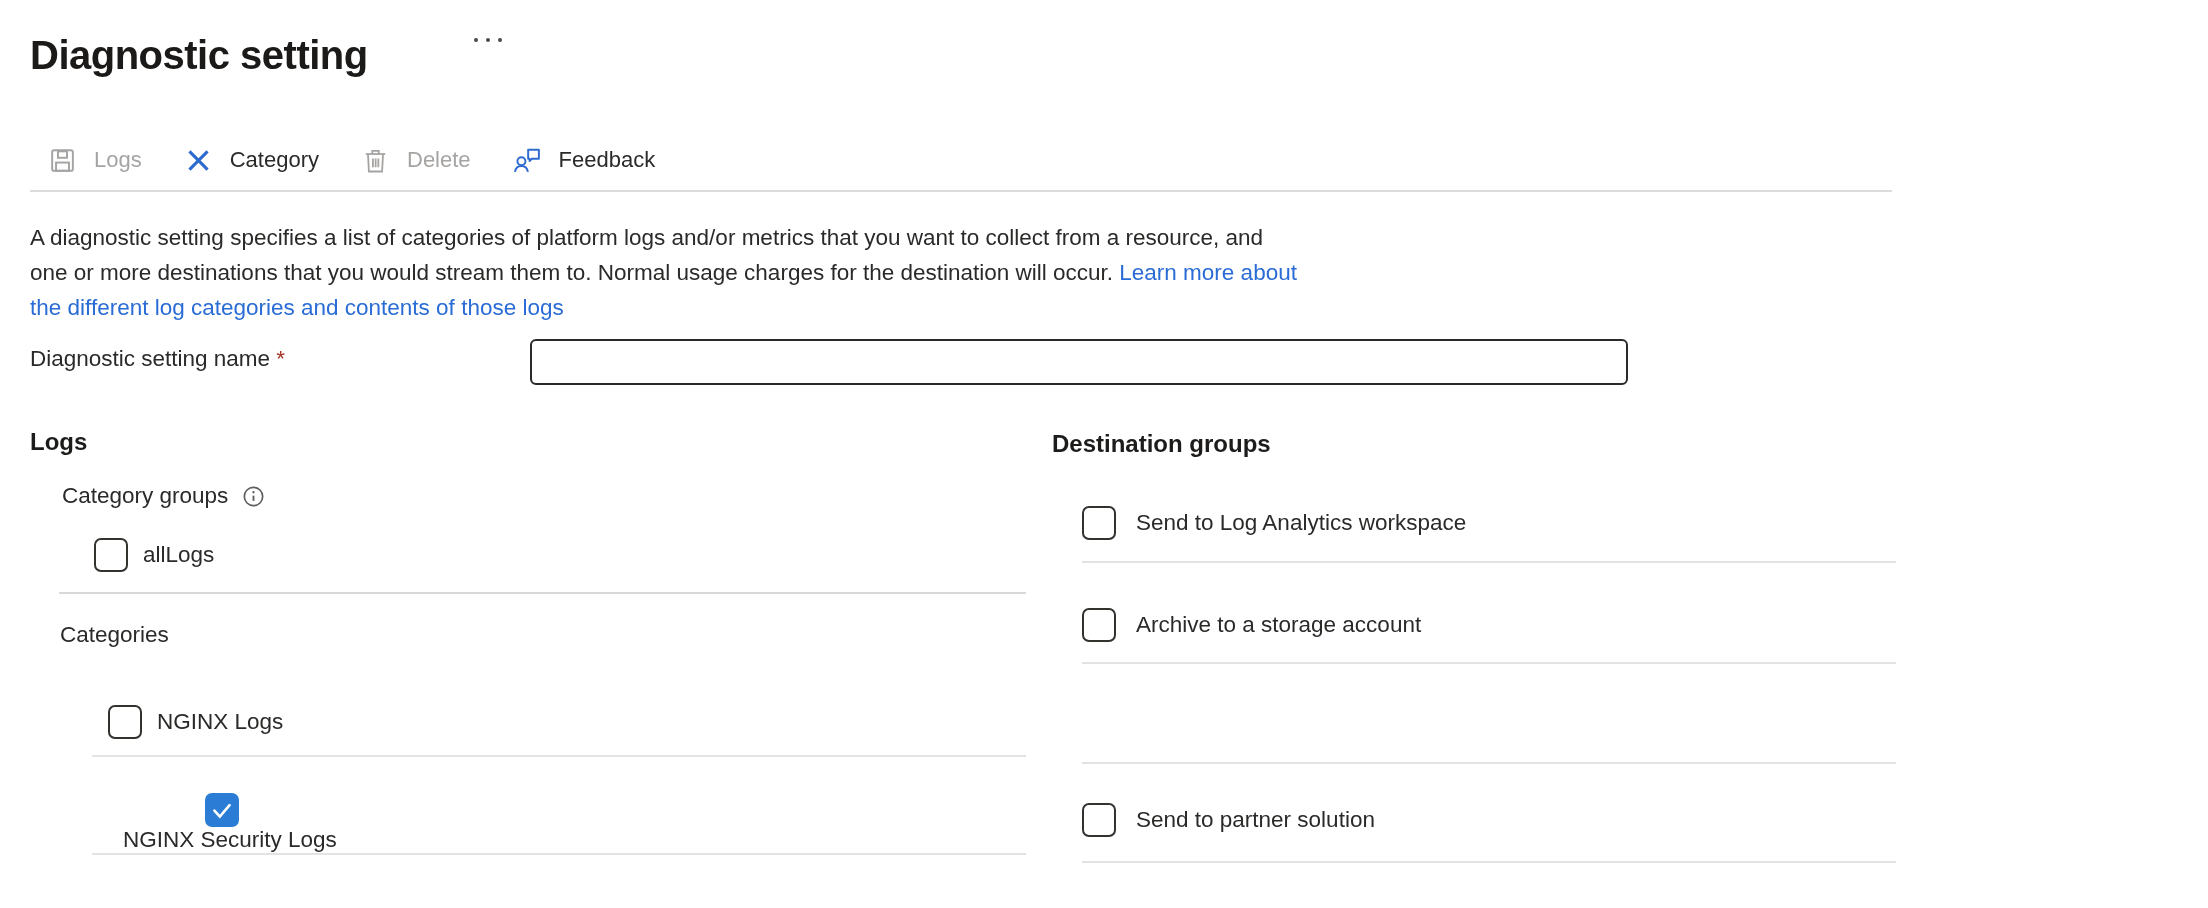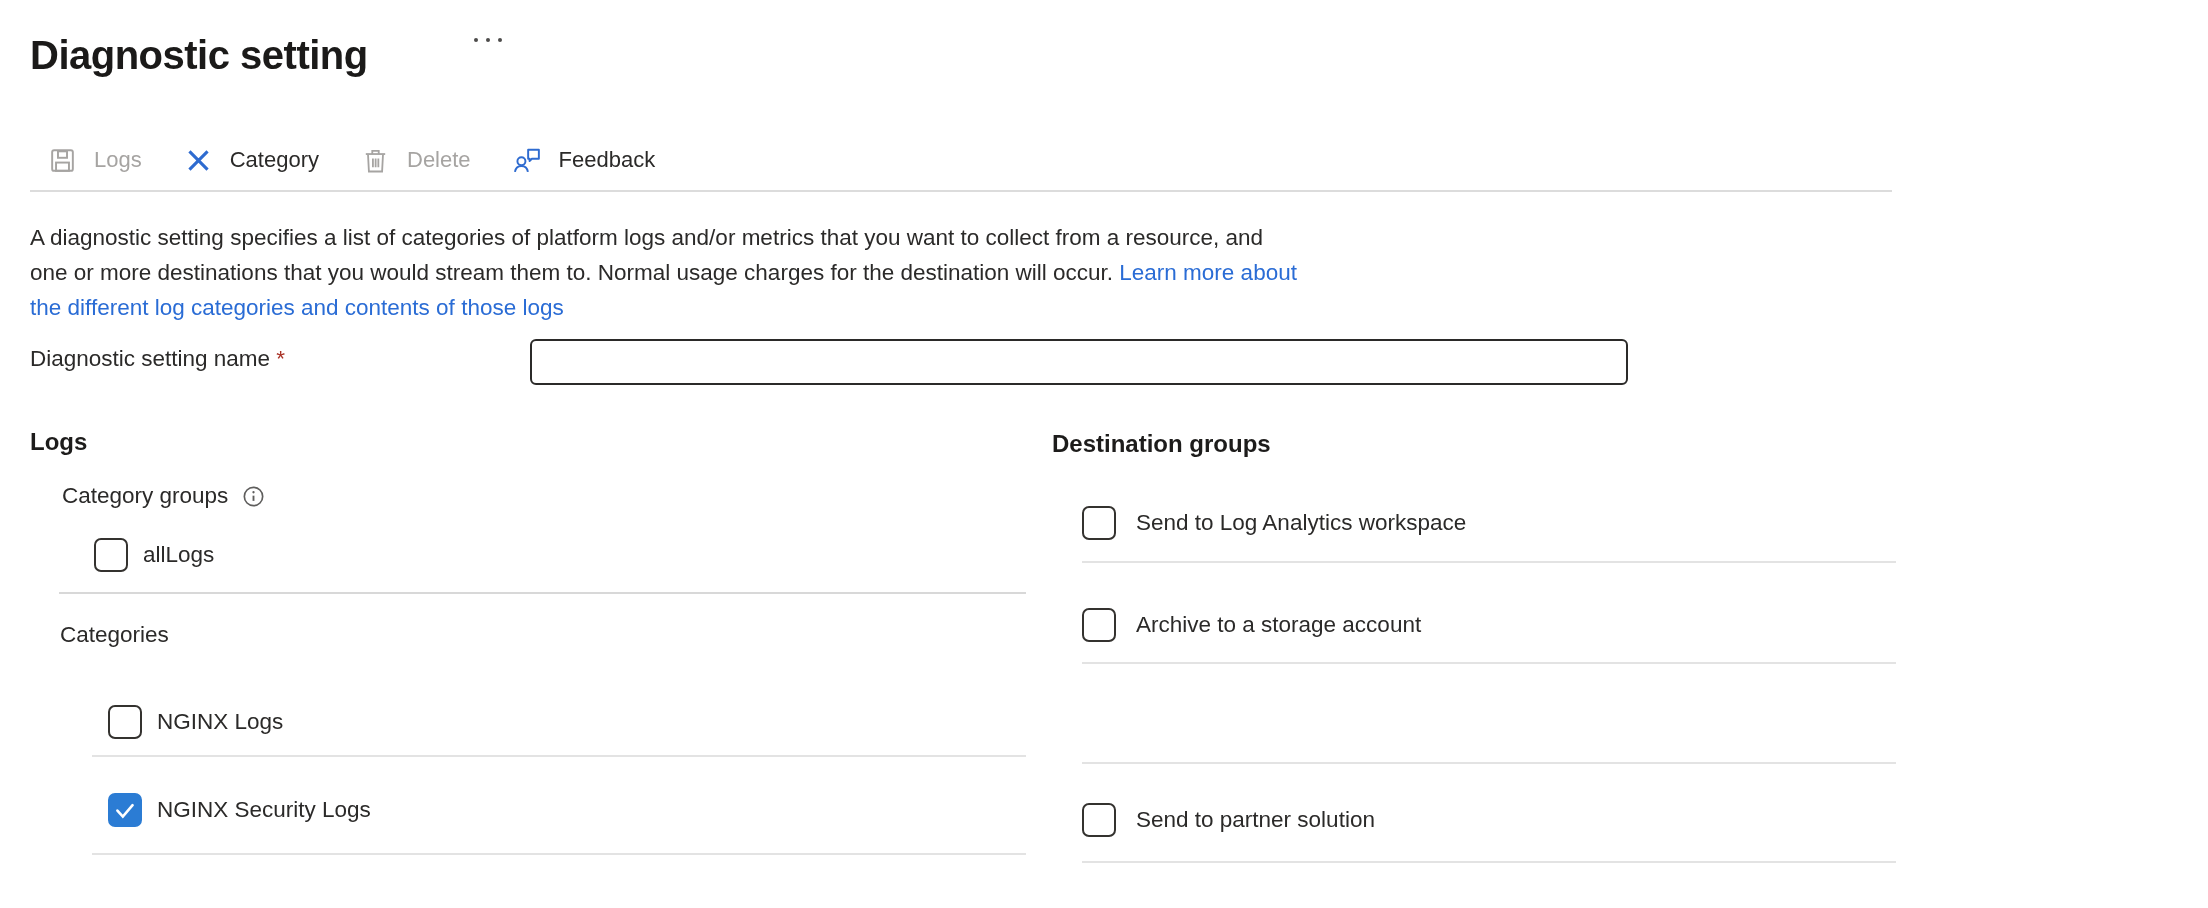--- a/index.html
+++ b/index.html
@@ -152,21 +152,21 @@
 
   <div class="opt-row" style="left:108px; top:683px;margin-top:22px;">
     <button class="cb">
       
     </button>
     <span class="gap-left">NGINX Logs</span>
   </div>
 
   <div class="hdivider" style="left:92px; top:755px; width:934px;"></div>
 
-  <div class="opt-row" style="left:108px; top:793px;">
+  <div class="opt-row" style="left:108px; top:793px;flex-direction:column;">
     <button class="cb checked">
       <svg viewBox="0 0 24 24" fill="none" stroke="#ffffff" stroke-width="2.4" stroke-linecap="round">
           <path d="M5 12.5l5 5.5L19 7.5"></path>
         </svg>
     </button>
     <span class="gap-left">NGINX Security Logs</span>
   </div>
 
   <div class="hdivider" style="left:92px; top:853px; width:934px;"></div>
 

